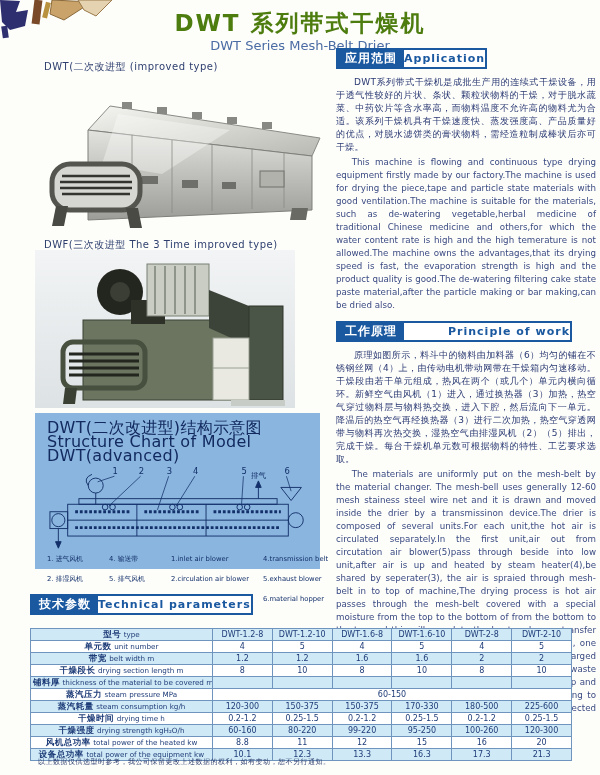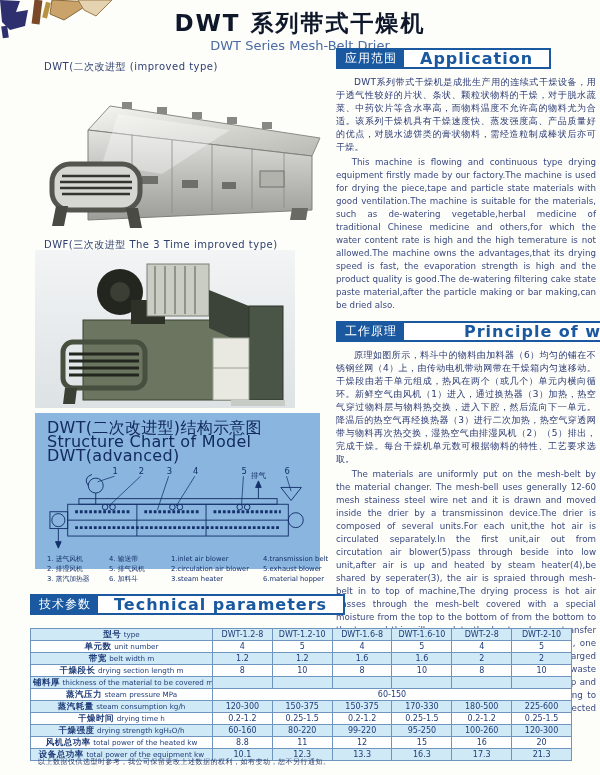--- a/index.html
+++ b/index.html
@@ -6,49 +6,49 @@
   html,body { background:#ffffff; }
   body { font-family:"DejaVu Sans", sans-serif; }
   #page {
     position:relative; width:600px; height:775px; margin:0 auto;
     background:#fdfdfa; overflow:hidden; color:#22407b;
   }
 
   
   .logo-frag { position:absolute; left:0; top:0; }
   .page-title { position:absolute; left:0; top:8px; width:100%; text-align:center;
-    font-size:23px; font-weight:bold; letter-spacing:2px; color:#0f172a; }
+    font-size:23px; font-weight:bold; letter-spacing:2px; color:#4d7c0f; }
   .page-subtitle { position:absolute; left:0; top:38px; width:100%; text-align:center;
     font-size:13px; color:#4a6ba3; }
 
   
   .badge { position:absolute; display:inline-flex; align-items:stretch;
     border:2px solid #1a58a0; background:#ffffff; height:21px; }
-  .badge .zh { background:#1a58a0; color:#ffffff; font-weight:normal; font-size:12px;
+  .badge .zh { background:#1a58a0; color:#ffffff; font-weight:bold; font-size:12px;
     padding:1px 7px; display:flex; align-items:center; letter-spacing:1px; white-space:nowrap; }
-  .badge .en { color:#1a58a0; font-weight:bold; font-size:16px; padding:1px 16px;
+  .badge .en { color:#1a58a0; font-weight:bold; font-size:11px; padding:1px 0;
     display:flex; align-items:center; letter-spacing:1px; white-space:nowrap; }
 
   
   .right-col { position:absolute; left:336px; top:47px; width:260px; }
   .para-zh { font-size:9px; line-height:13px; text-align:justify; text-indent:2em;
     color:#2b3a73; letter-spacing:0.3px; }
   .para-en { font-size:8.7px; line-height:13px; text-align:justify; text-indent:1.8em;
     color:#3a4a82; }
   .badge.inline-badge { position:relative; }
 
   
   .img-caption { position:absolute; font-size:10px; color:#2e3f6e; letter-spacing:0.5px; }
   .machine-img { position:absolute; }
 
   
   .structure-box { position:absolute; left:35px; top:413px; width:285px; height:156px;
     background:#8ab5de; padding:8px 10px 0 12px; }
   .structure-caption { font-size:16px; line-height:14px; color:#122a60; letter-spacing:0.3px; }
-  .legend { display:grid; grid-template-columns:58px 58px 88px 82px; gap:1px 4px;
+  .legend { display:grid; grid-template-columns:58px 58px 88px 82px; gap:11px 4px;
     margin-top:4px; font-size:6.8px; color:#13306a; line-height:9px; }
 
   
   .tech-table { position:absolute; left:30px; top:628px; width:542px;
     border-collapse:collapse; table-layout:fixed; }
   .tech-table td { border:1px solid #6f94bd; height:12px; text-align:center;
     font-size:8px; color:#1e3c78; padding:0 2px; line-height:10px; white-space:nowrap;
     overflow:hidden; }
   .tech-table tr:nth-child(odd) td { background:#cfe9f6; }
   .tech-table tr:nth-child(even) td { background:#ffffff; }

